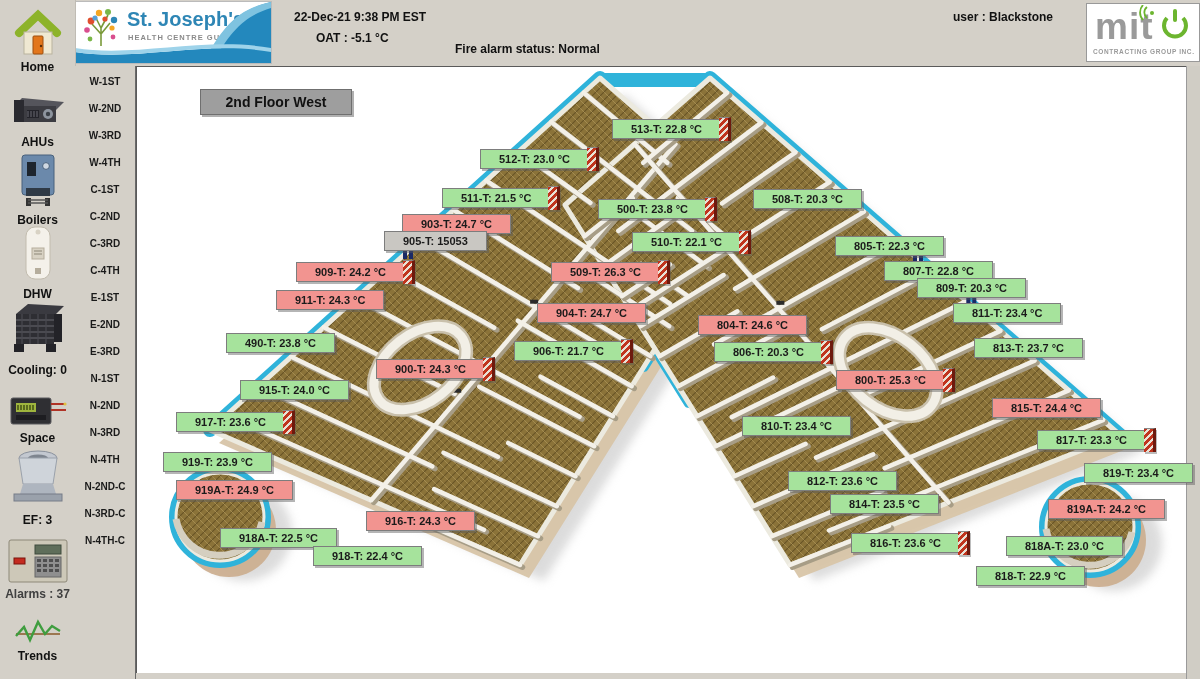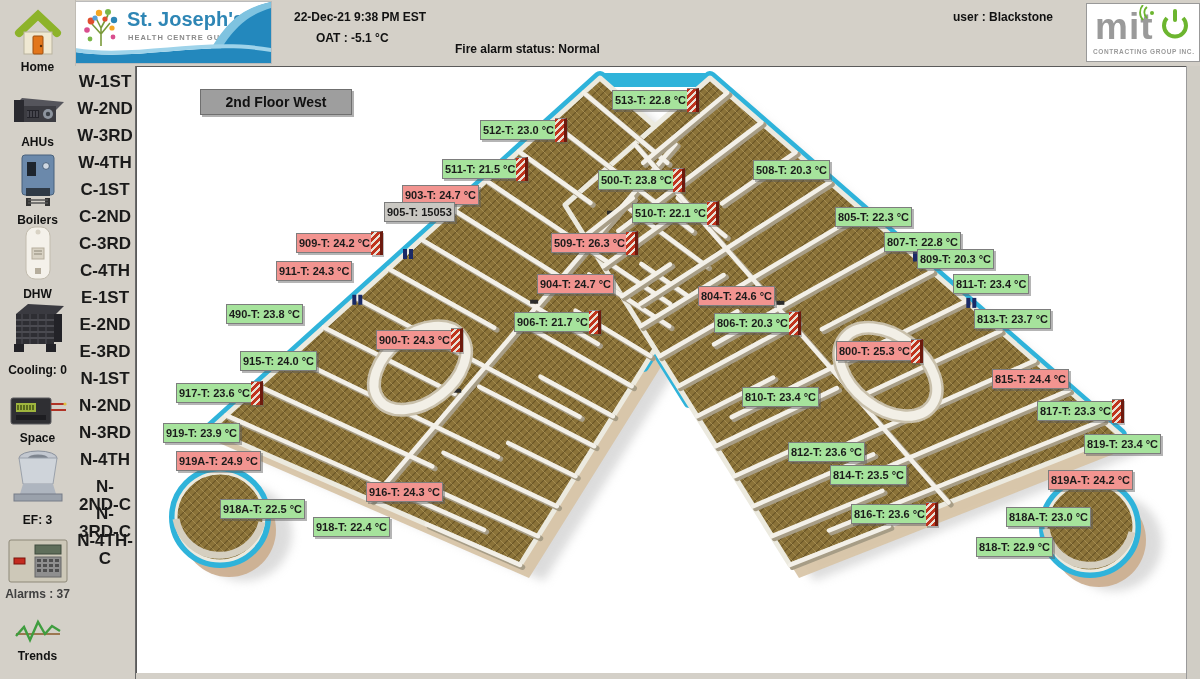--- a/index.html
+++ b/index.html
@@ -23,29 +23,29 @@
   .mito-sub{position:absolute;left:6px;top:44px;font-size:6.5px;color:#9a9a9a;font-weight:bold;letter-spacing:.6px;}
   .mito-name{position:absolute;left:8px;top:2px;font-size:37px;font-weight:bold;color:#9a9a9a;letter-spacing:1px;font-family:"Liberation Sans",sans-serif;}
   
   .sidebar-left{left:0;top:0;width:75px;height:679px;background:#d4d0c8;border-right:1px solid #c0bcb4;}
   .nav-item{position:absolute;left:0;width:75px;text-align:center;cursor:pointer;}
   .nav-icon{display:block;margin:0 auto;}
   .nav-label{display:block;font-size:12px;font-weight:bold;color:#111;margin-top:1px;}
   .nav-label.alarm{color:#404040;}
   
   .floor-nav{left:75px;top:66px;width:61px;height:613px;background:#d4d0c8;border-right:1px solid #6a6a6a;padding-top:6px;box-sizing:border-box;}
-  .floor-btn{width:56px;height:18px;margin:0 auto 7px auto;text-align:center;font-size:17px;font-weight:bold;color:#1a1a1a;line-height:18px;cursor:pointer;
+  .floor-btn{width:56px;height:18px;margin:0 auto 7px auto;text-align:center;font-size:10px;font-weight:bold;color:#1a1a1a;line-height:18px;cursor:pointer;
     background:#d4d0c8;border:1px solid transparent;border-radius:2px;}
   
   .floor-title{left:200px;top:89px;width:150px;height:24px;background:#9e9e9e;border:1px solid #6f6f6f;
     box-shadow:2px 2px 0 rgba(80,80,80,.45);text-align:center;line-height:24px;font-size:14px;font-weight:bold;color:#111;}
   
   .sensor-layer{left:0;top:0;width:1200px;height:679px;pointer-events:none;}
-  .sensor{position:absolute;height:18px;line-height:18px;padding:0 2px;font-size:11px;font-weight:bold;color:#1b1b1b;
-    border:1px solid #7d7d7d;box-shadow:2px 2px 0 rgba(90,90,90,.45);white-space:nowrap;pointer-events:auto;cursor:pointer;}
+  .sensor{position:absolute;height:18px;line-height:18px;padding:0 18px;font-size:11px;font-weight:bold;color:#1b1b1b;
+    border:1px solid #7d7d7d;box-shadow:2px 2px 0 rgba(90,90,90,.45);white-space:nowrap;pointer-events:auto;cursor:pointer;margin-top:29px;}
   .sensor.normal{background:#a6e39c;}
   .sensor.high{background:#f29490;}
   .sensor.fault{background:#c9c7c2;}
   .sensor-icon{position:absolute;right:-11px;top:-3px;width:9px;height:23px;
     background:repeating-linear-gradient(-45deg,#c0341d 0 3px,#e8e2d6 3px 5px);
     border-right:3px solid #6d1a0e;border-top:1px solid #888;box-shadow:1px 2px 0 rgba(90,90,90,.4);}
 </style>
 </head>
 <body>
 

